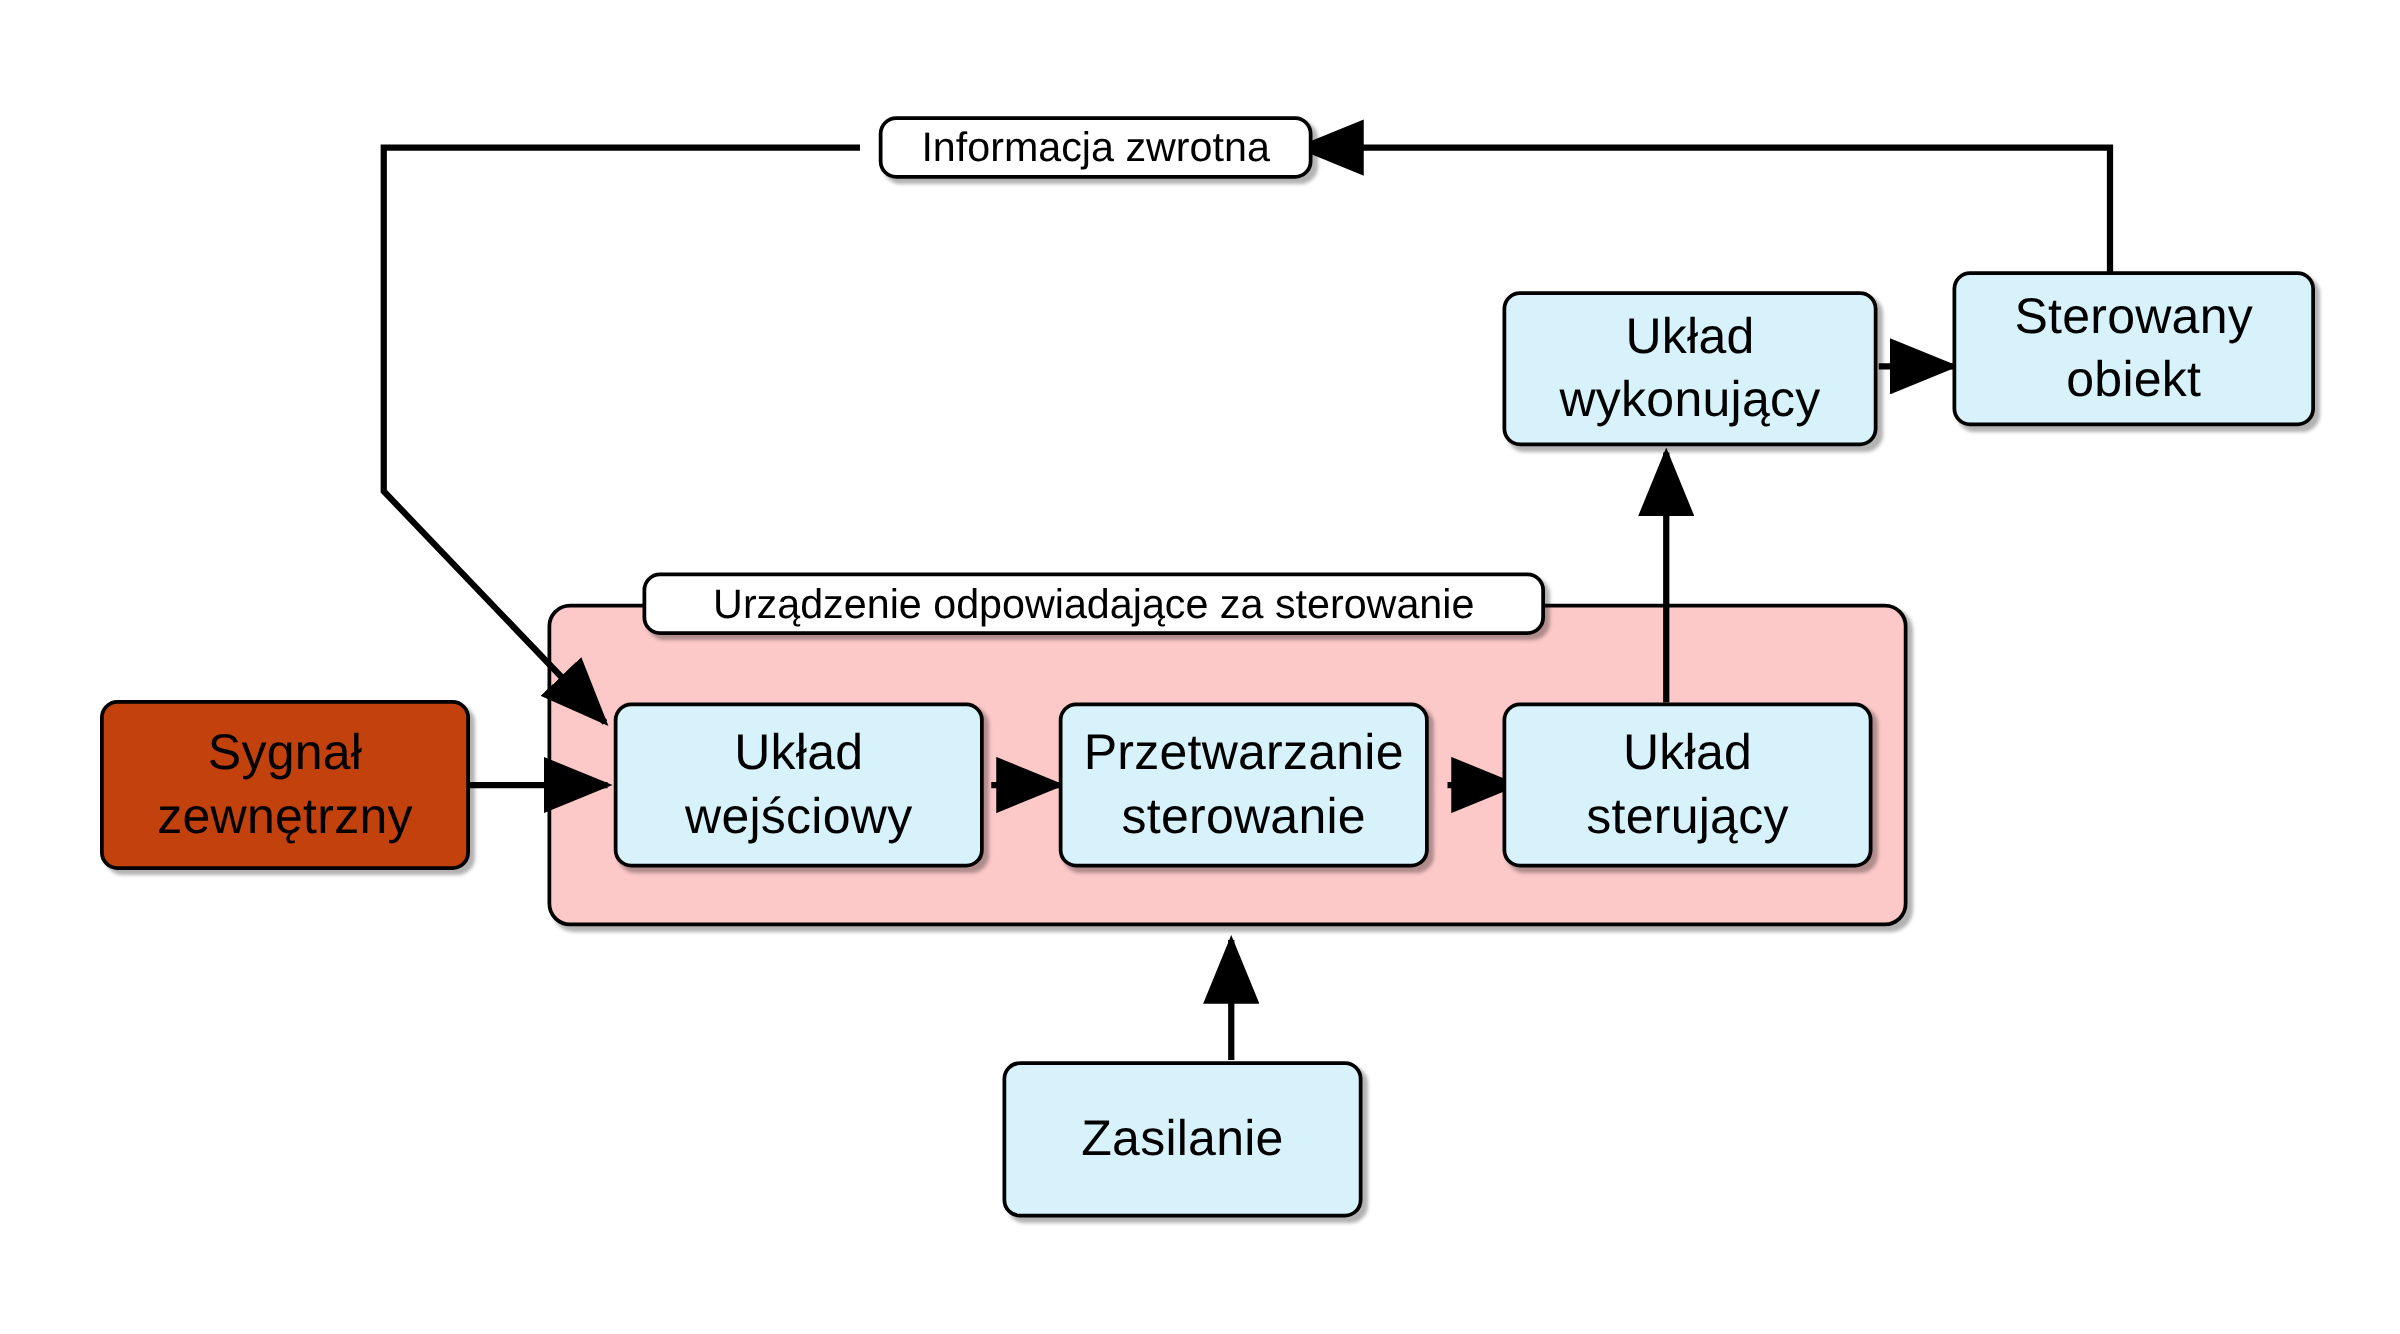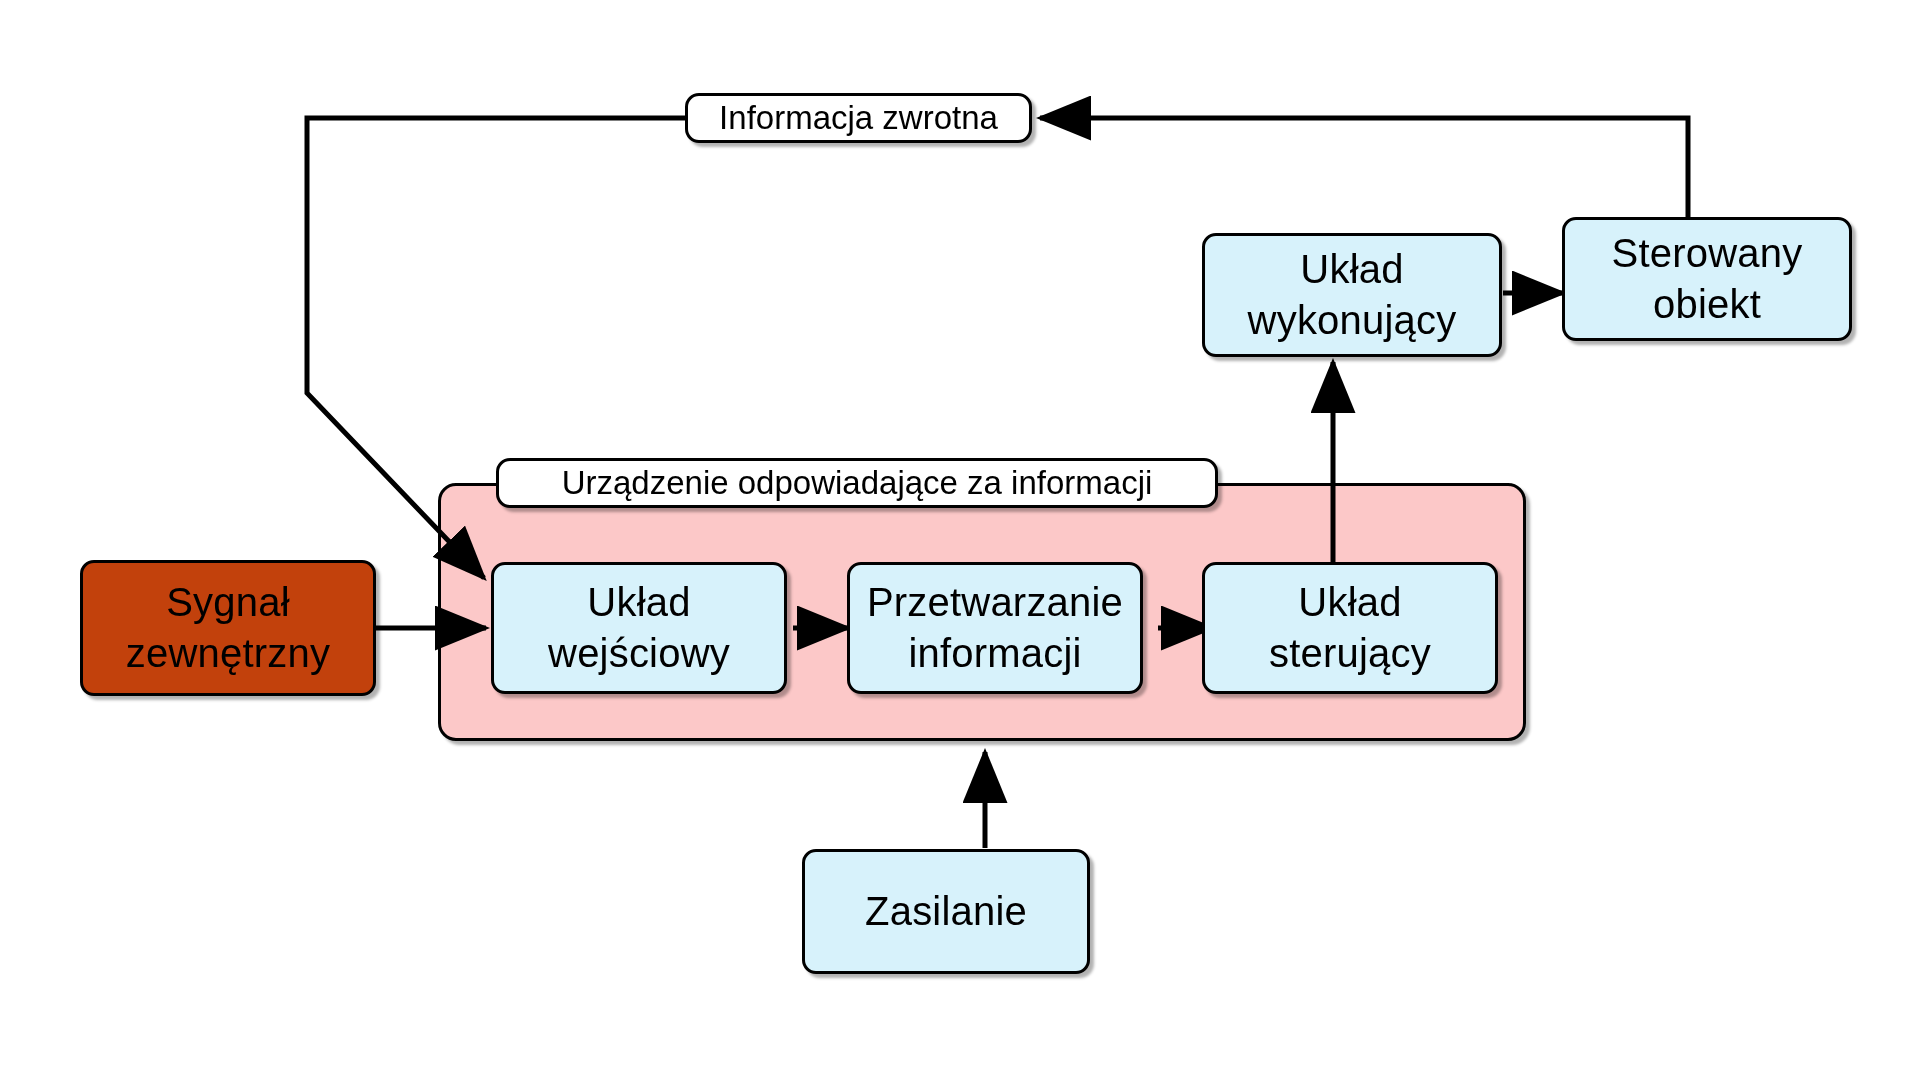--- a/index.html
+++ b/index.html
@@ -60,20 +60,21 @@
     border: 3px solid #000000;
     border-radius: 14px;
     display: flex;
     align-items: center;
     justify-content: center;
     font-size: 33px;
     color: #000000;
     box-shadow: 4px 4px 3px rgba(0,0,0,0.30);
     white-space: nowrap;
     padding: 4px 14px;
+    margin-left: 18px;
   }
 </style>
 </head>
 <body>
 
 <div id="stage">
 
   <div class="container-pink" style="left:438px; top:483px; width:1088px; height:258px;"></div>
 
   <svg id="wires" viewBox="0 0 1920 1067">
@@ -101,29 +102,29 @@
   </svg>
 
   <div class="label-chip" style="left:685px; top:93px; width:347px; height:50px;">Informacja zwrotna</div>
 
   <div class="node cyan" style="left:1202px; top:233px; width:300px; height:124px;">Układ
 wykonujący</div>
 
   <div class="node cyan" style="left:1562px; top:217px; width:290px; height:124px;">Sterowany
 obiekt</div>
 
-  <div class="label-chip" style="left:496px; top:458px; width:722px; height:50px;">Urządzenie odpowiadające za informacji</div>
+  <div class="label-chip" style="left:496px; top:458px; width:722px; height:50px;">Urządzenie odpowiadające za sterowanie</div>
 
   <div class="node yellow" style="left:80px; top:560px; width:296px; height:136px;">Sygnał
 zewnętrzny</div>
 
   <div class="node cyan" style="left:491px; top:562px; width:296px; height:132px;">Układ
 wejściowy</div>
 
   <div class="node cyan" style="left:847px; top:562px; width:296px; height:132px;">Przetwarzanie
-informacji</div>
+sterowanie</div>
 
   <div class="node cyan" style="left:1202px; top:562px; width:296px; height:132px;">Układ
 sterujący</div>
 
   <div class="node cyan" style="left:802px; top:849px; width:288px; height:125px;">Zasilanie</div>
 
 </div>
 
 </body></html>

